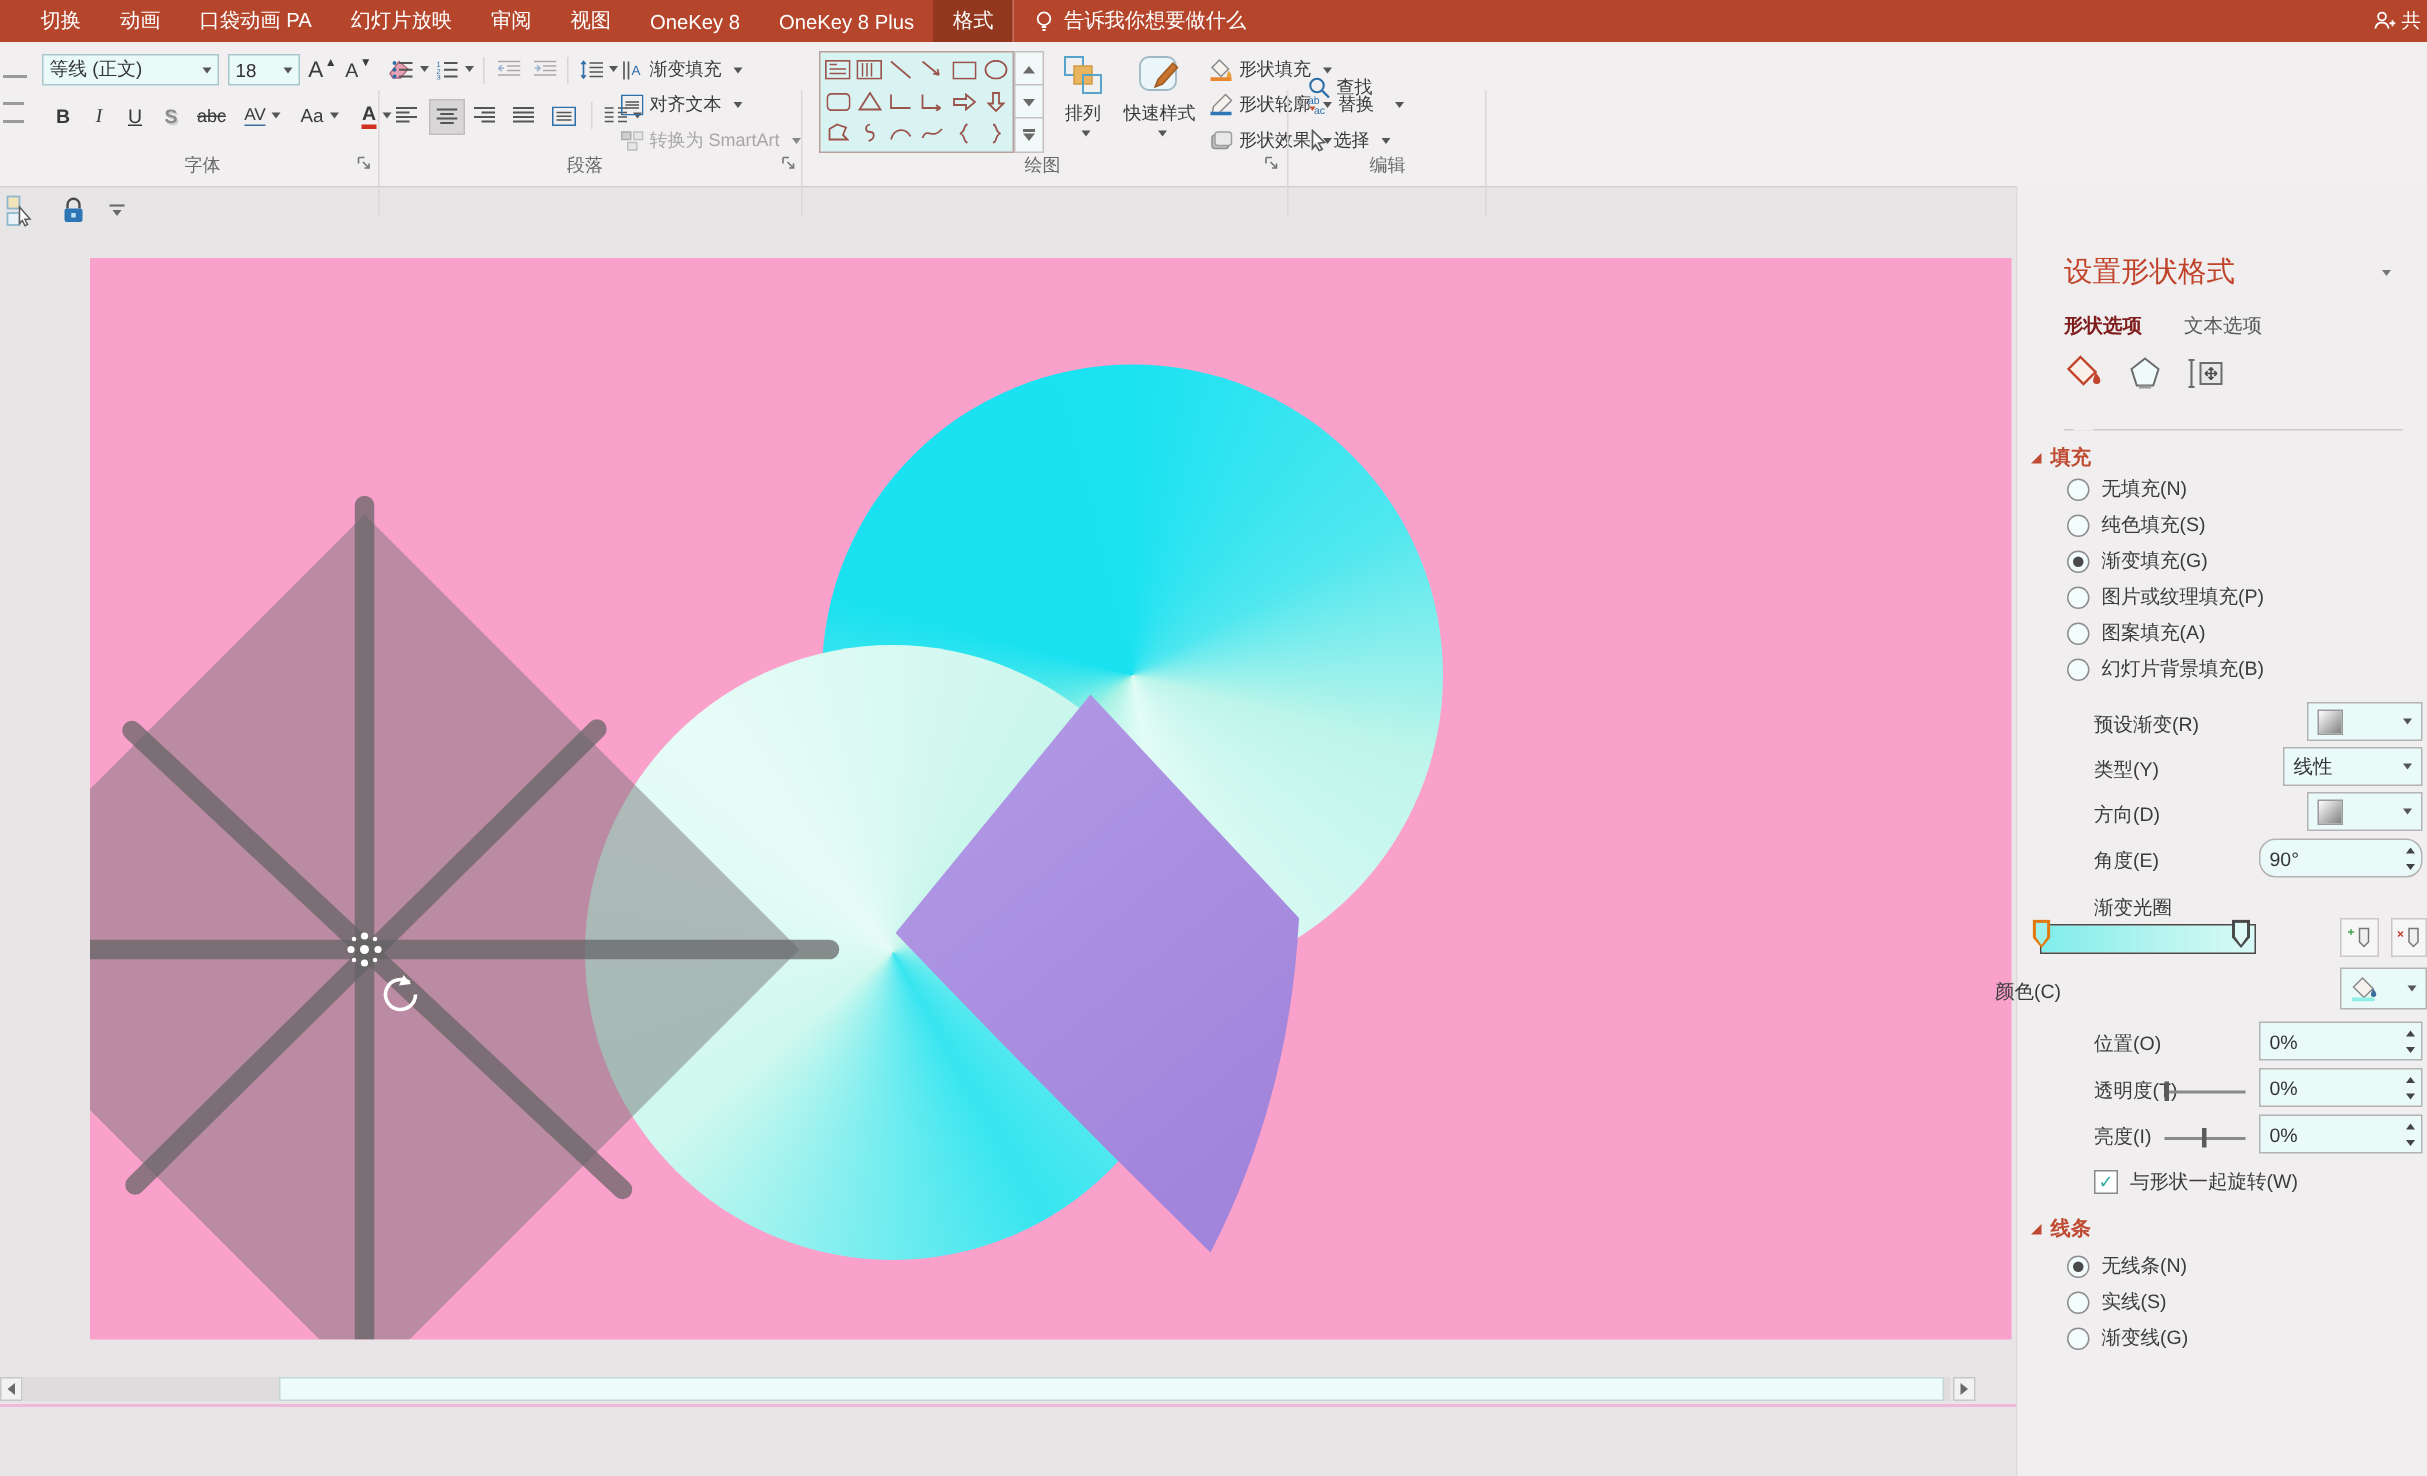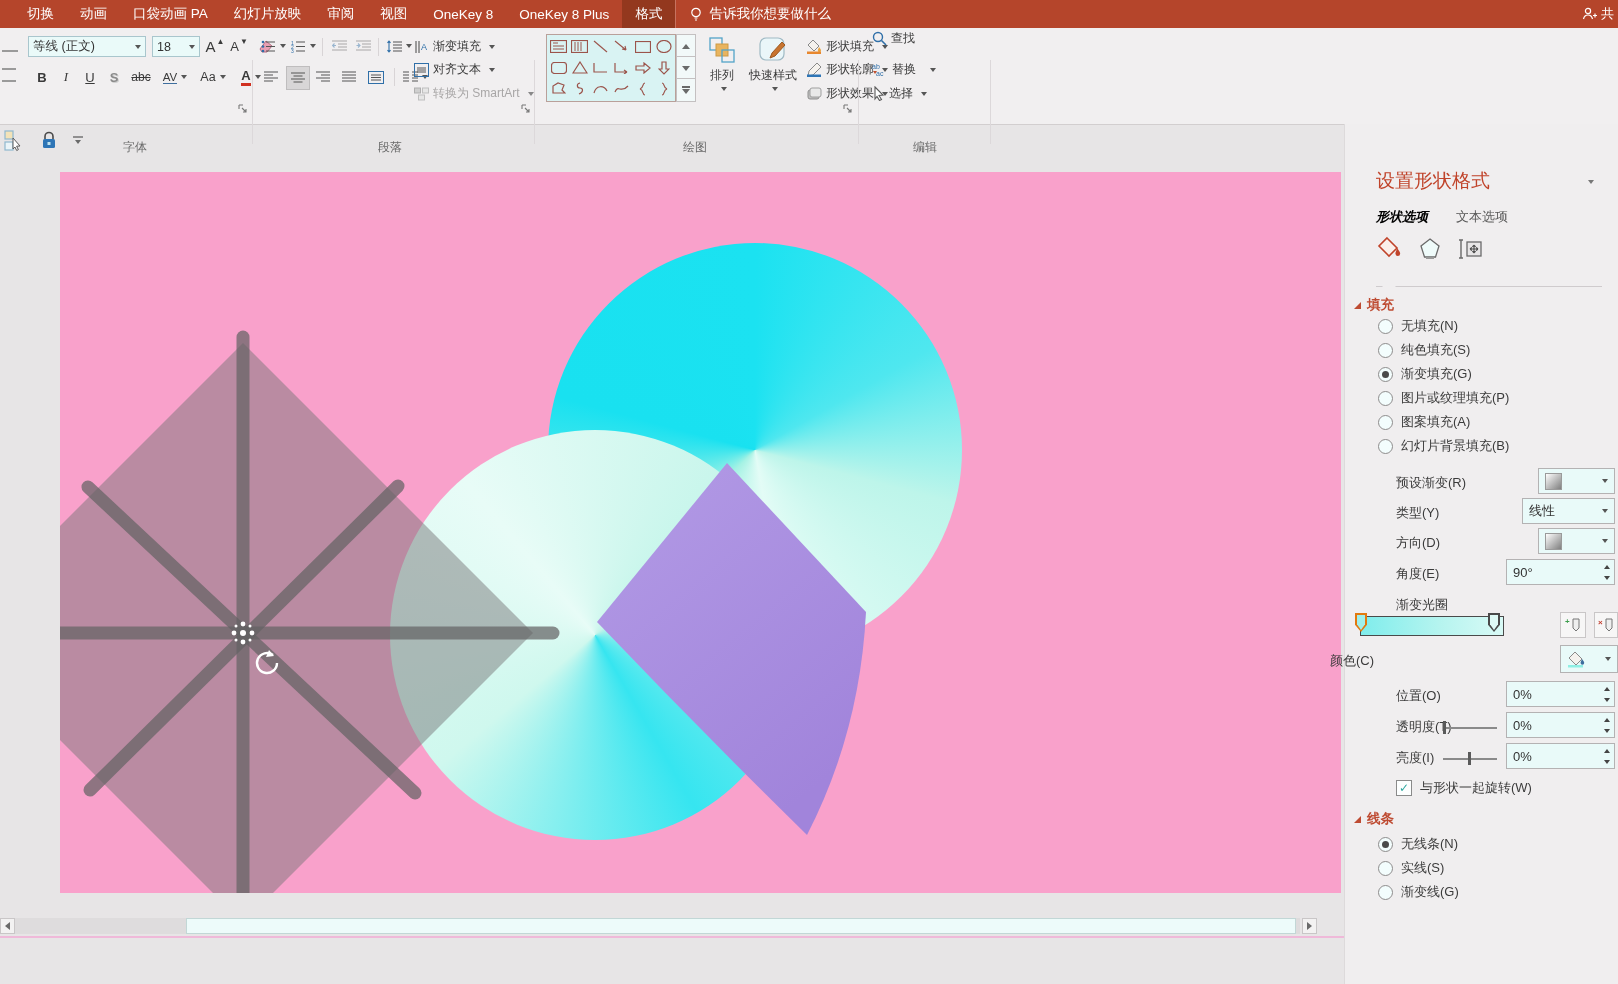--- a/index.html
+++ b/index.html
@@ -8,37 +8,37 @@
   .abs{position:absolute;}
   
   .tabbar{left:0;top:0;width:1618px;height:28px;background:#B5452B;display:flex;align-items:stretch;color:#fff;font-size:13.5px;}
   .tab{padding:0 13px;display:flex;align-items:center;cursor:default;white-space:nowrap;}
   .tab.active{background:#93381E;}
   .tellme{display:flex;align-items:center;gap:7px;padding:0 14px;border-left:1px solid rgba(255,255,255,.25);}
   .share{position:absolute;right:2px;top:0;height:28px;display:flex;align-items:center;gap:4px;color:#fff;font-size:13px;padding-right:2px;}
   
   .ribbon{left:0;top:28px;width:1618px;height:96px;background:#F1EFF0;border-bottom:1px solid #D2CECF;}
   .grp-divider{top:32px;height:84px;width:1px;background:#DCD8DA;}
-  .grp-label{font-size:12px;color:#6a6a6a;text-align:center;margin-top:37px;}
+  .grp-label{font-size:12px;color:#6a6a6a;text-align:center;}
   .launcher{width:12px;height:12px;cursor:pointer;}
   .combo{background:#EAFAF9;border:1px solid #A9C6CD;height:21px;display:flex;align-items:center;font-size:12.5px;color:#333;padding:0 4px;box-sizing:border-box;}
   .caret{width:0;height:0;border-left:3.5px solid transparent;border-right:3.5px solid transparent;border-top:4px solid #555;display:inline-block;margin-left:4px;}
   .caret.lite{border-top-color:#888;}
   .rbtn{display:flex;align-items:center;justify-content:center;color:#3a3a3a;font-size:13px;cursor:pointer;}
   .rtext{font-size:12px;color:#3a3a3a;display:flex;align-items:center;gap:4px;cursor:pointer;white-space:nowrap;}
   .rtext.disabled{color:#A8A6A6;}
   .hl{background:#D8D6D7;border:1px solid #BFBDBE;}
   .gallery{background:#D9F3F3;border:1px solid #B9A09A;}
   .gcell{width:21px;height:21px;display:flex;align-items:center;justify-content:center;}
   .gscroll{background:#F2F9F9;border:1px solid #C4C0C1;display:flex;align-items:center;justify-content:center;}
   .bigbtn{display:flex;flex-direction:column;align-items:center;justify-content:flex-start;gap:3px;font-size:12px;color:#3a3a3a;cursor:pointer;}
   
   .panel-title{font-size:19px;color:#C0432A;}
   .ptab{font-size:13px;cursor:pointer;}
-  .ptab.on{color:#000000;font-weight:bold;font-style:italic;}
+  .ptab.on{color:#7f1d1d;font-weight:bold;}
   .ptab.off{color:#595959;}
   .sechead{font-size:13.5px;font-weight:bold;color:#BE4B32;display:flex;align-items:center;gap:6px;}
   .tri-exp{width:0;height:0;border-left:7px solid transparent;border-bottom:7px solid #BE4B32;display:inline-block;}
   .optrow{display:flex;align-items:center;gap:8px;font-size:13px;color:#3b3b3b;height:24px;cursor:pointer;}
   .radio{width:13px;height:13px;border-radius:50%;border:1px solid #8E8C8C;background:#F3FDFD;position:relative;flex:0 0 auto;}
   .radio.checked::after{content:"";position:absolute;left:3px;top:3px;width:7px;height:7px;border-radius:50%;background:#4A4A4A;}
   .plabel{font-size:13px;color:#3b3b3b;}
   .pinput{background:#E9FAF9;border:1px solid #B4B2B3;box-sizing:border-box;display:flex;align-items:center;font-size:13px;color:#333;padding:0 6px;}
   .spin{position:absolute;right:1px;top:1px;bottom:1px;width:13px;display:flex;flex-direction:column;}
   .spin div{flex:1;display:flex;align-items:center;justify-content:center;cursor:pointer;}
@@ -397,21 +397,21 @@
         <span class="caret"></span>
   </div>
   <div class="abs grp-label" style="left:650px;top:74px;width:90px;">绘图</div>
   <div class="abs launcher" style="left:843px;top:76px;">
     <svg width="10" height="10" viewBox="0 0 10 10">
           <path d="M1 1h4M1 1v4M4 4l4 4M8 5v3h-3" stroke="#777" stroke-width="1.1" fill="none"></path>
         </svg>
   </div>
   <div class="abs grp-divider" style="left:858px;"></div>
 
-  <div class="abs rtext" style="left:872px;top:2px;">
+  <div class="abs rtext" style="left:872px;top:22px;">
     <svg width="15" height="15" viewBox="0 0 15 15">
           <circle cx="6" cy="6" r="4.5" fill="none" stroke="#2F6FA8" stroke-width="1.4"></circle>
           <path d="M9.5 9.5L14 14" stroke="#2F6FA8" stroke-width="1.6"></path>
         </svg>
     <span>查找</span>
   </div>
   <div class="abs rtext" style="left:872px;top:33px;">
     <svg width="16" height="15" viewBox="0 0 16 15">
           <text x="0" y="7" font-size="7" fill="#2F6FA8">ab</text>
           <text x="4" y="14" font-size="7" fill="#2F6FA8">ac</text>
@@ -603,21 +603,21 @@
       <span class="caret"></span>
 </div>
 
 <div class="abs plabel" style="left:1396px;top:534px;">方向(D)</div>
 <div class="abs pinput" style="left:1538px;top:528px;width:77px;height:26px;justify-content:space-between;">
   <span class="gradsq"></span>
       <span class="caret"></span>
 </div>
 
 <div class="abs plabel" style="left:1396px;top:565px;">角度(E)</div>
-<div class="abs pinput" style="left:1506px;top:559px;width:109px;height:26px;">
+<div class="abs pinput" style="left:1506px;top:559px;width:109px;height:26px;border-radius:11px;">
   <span>90°</span>
   <span class="spin">
         <div>
           <span class="up"></span>
         </div>
         <div>
           <span class="dn"></span>
         </div>
       </span>
 </div>

